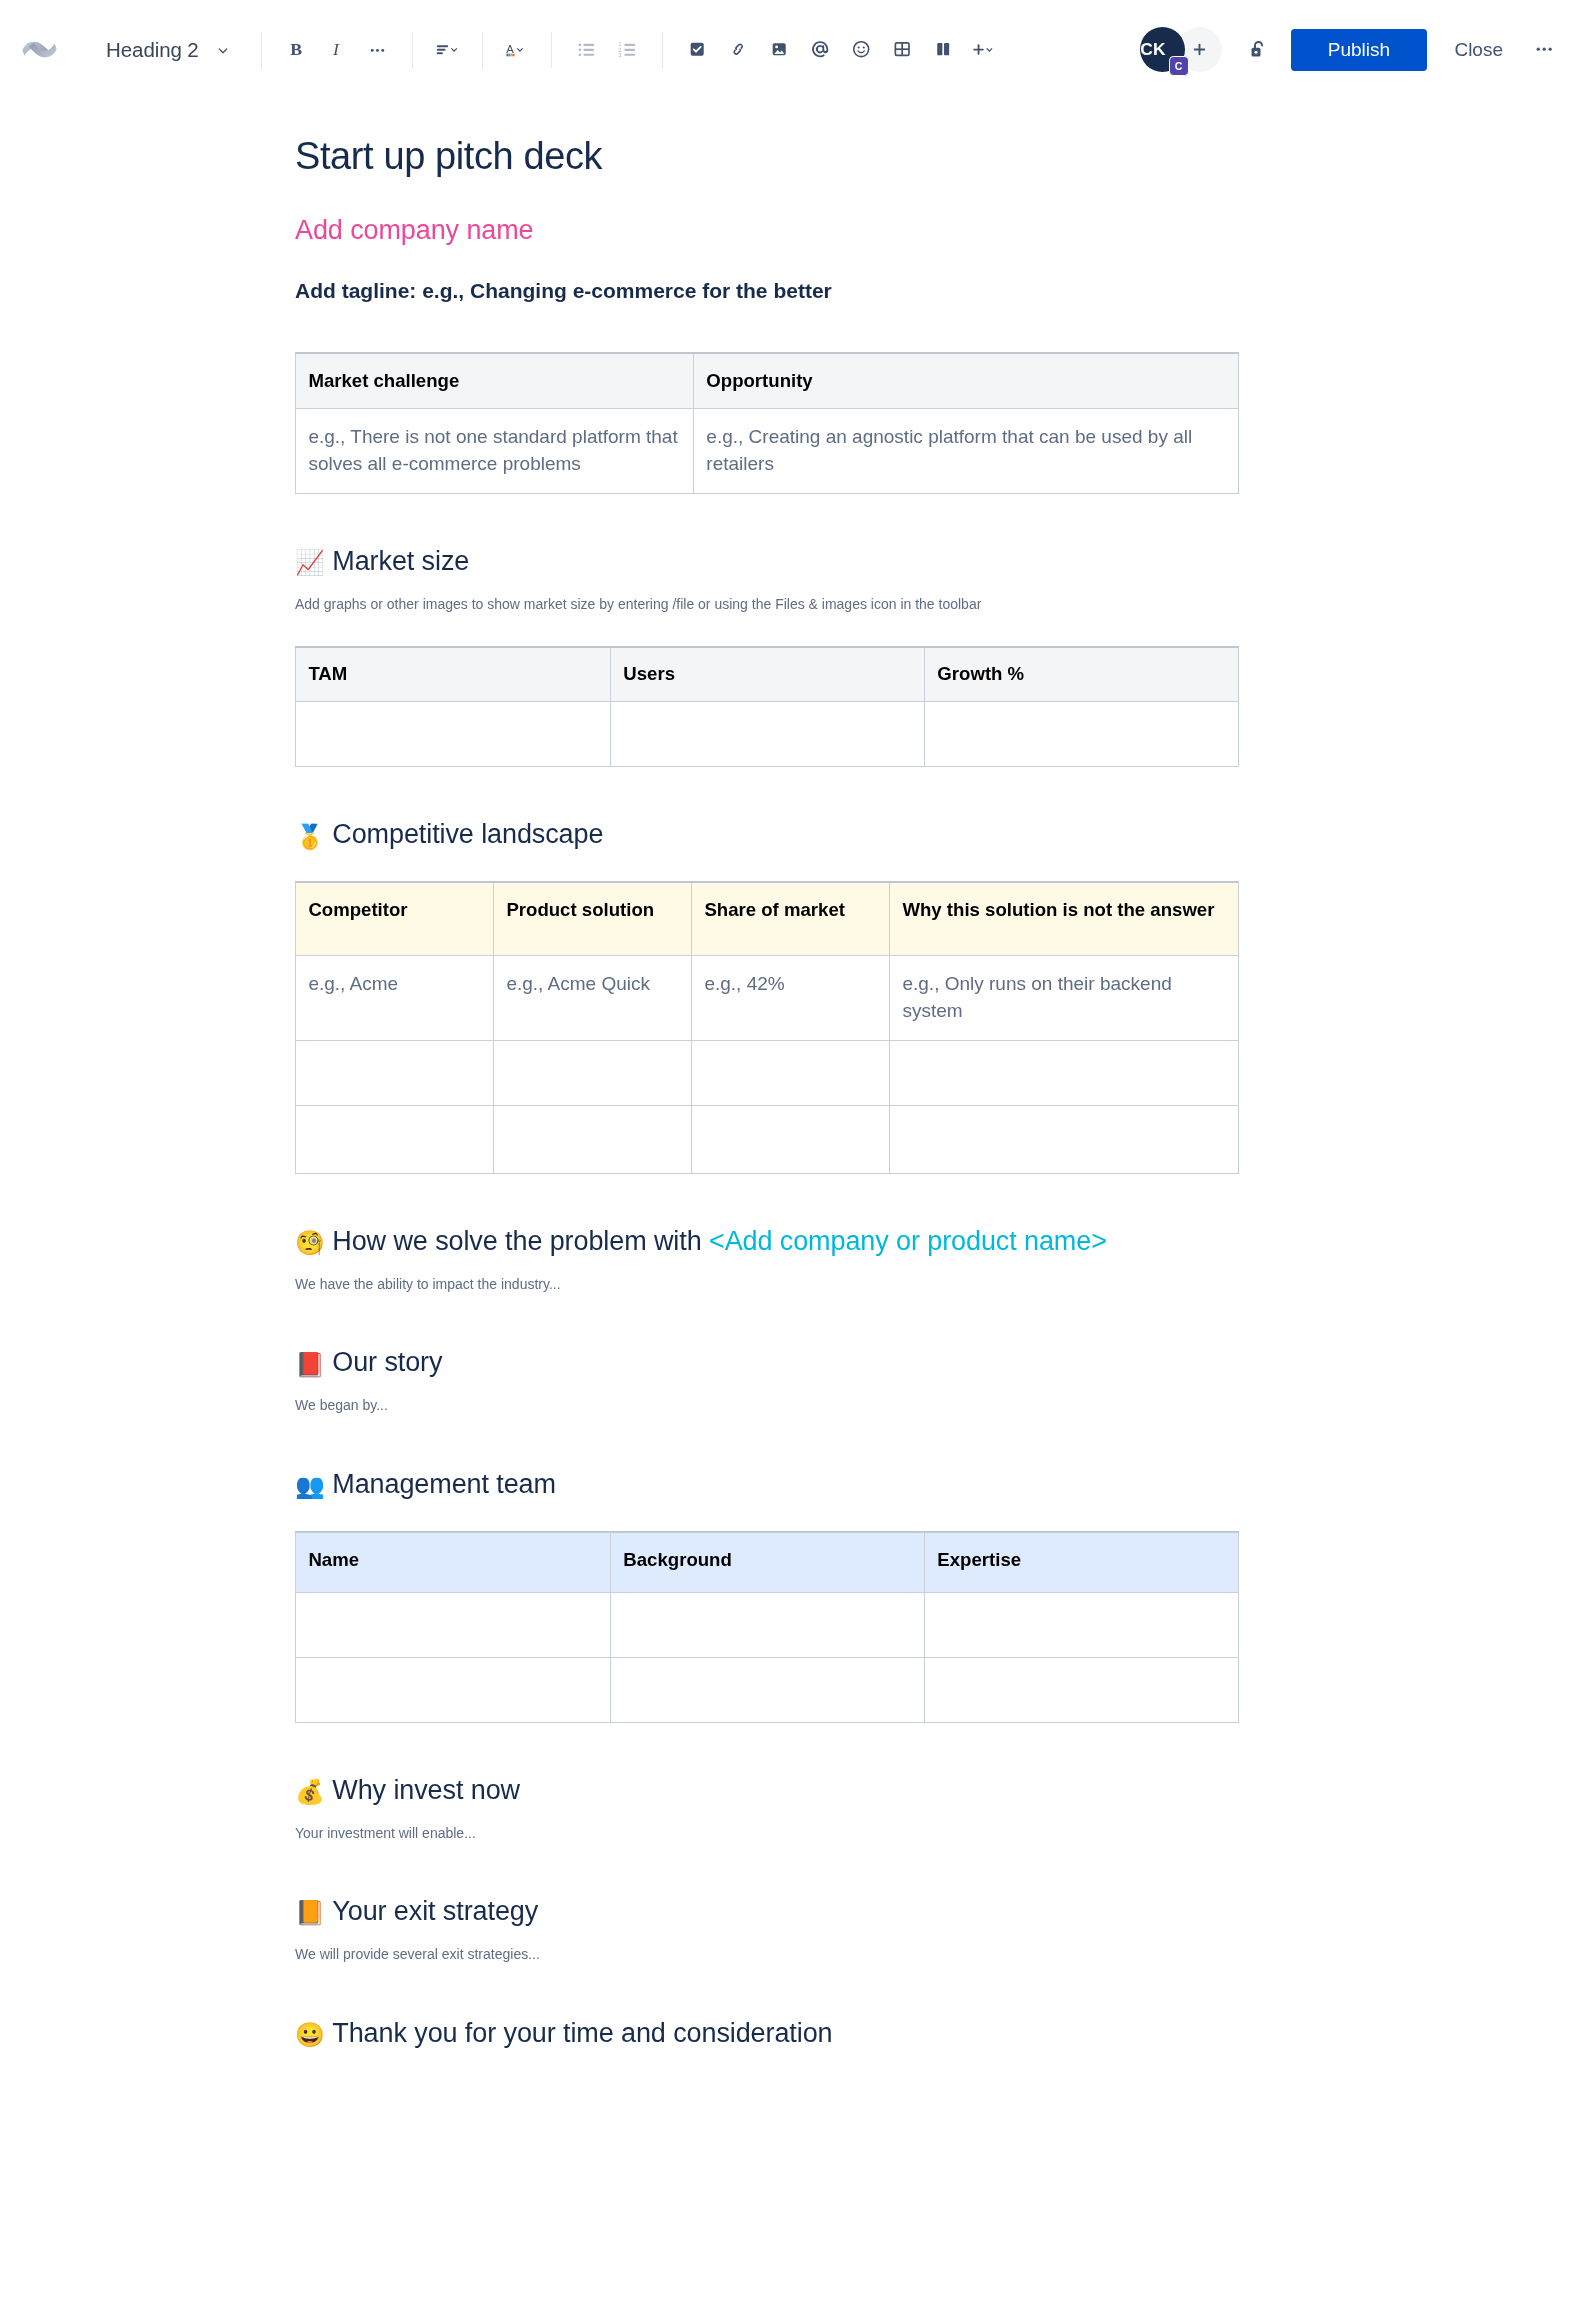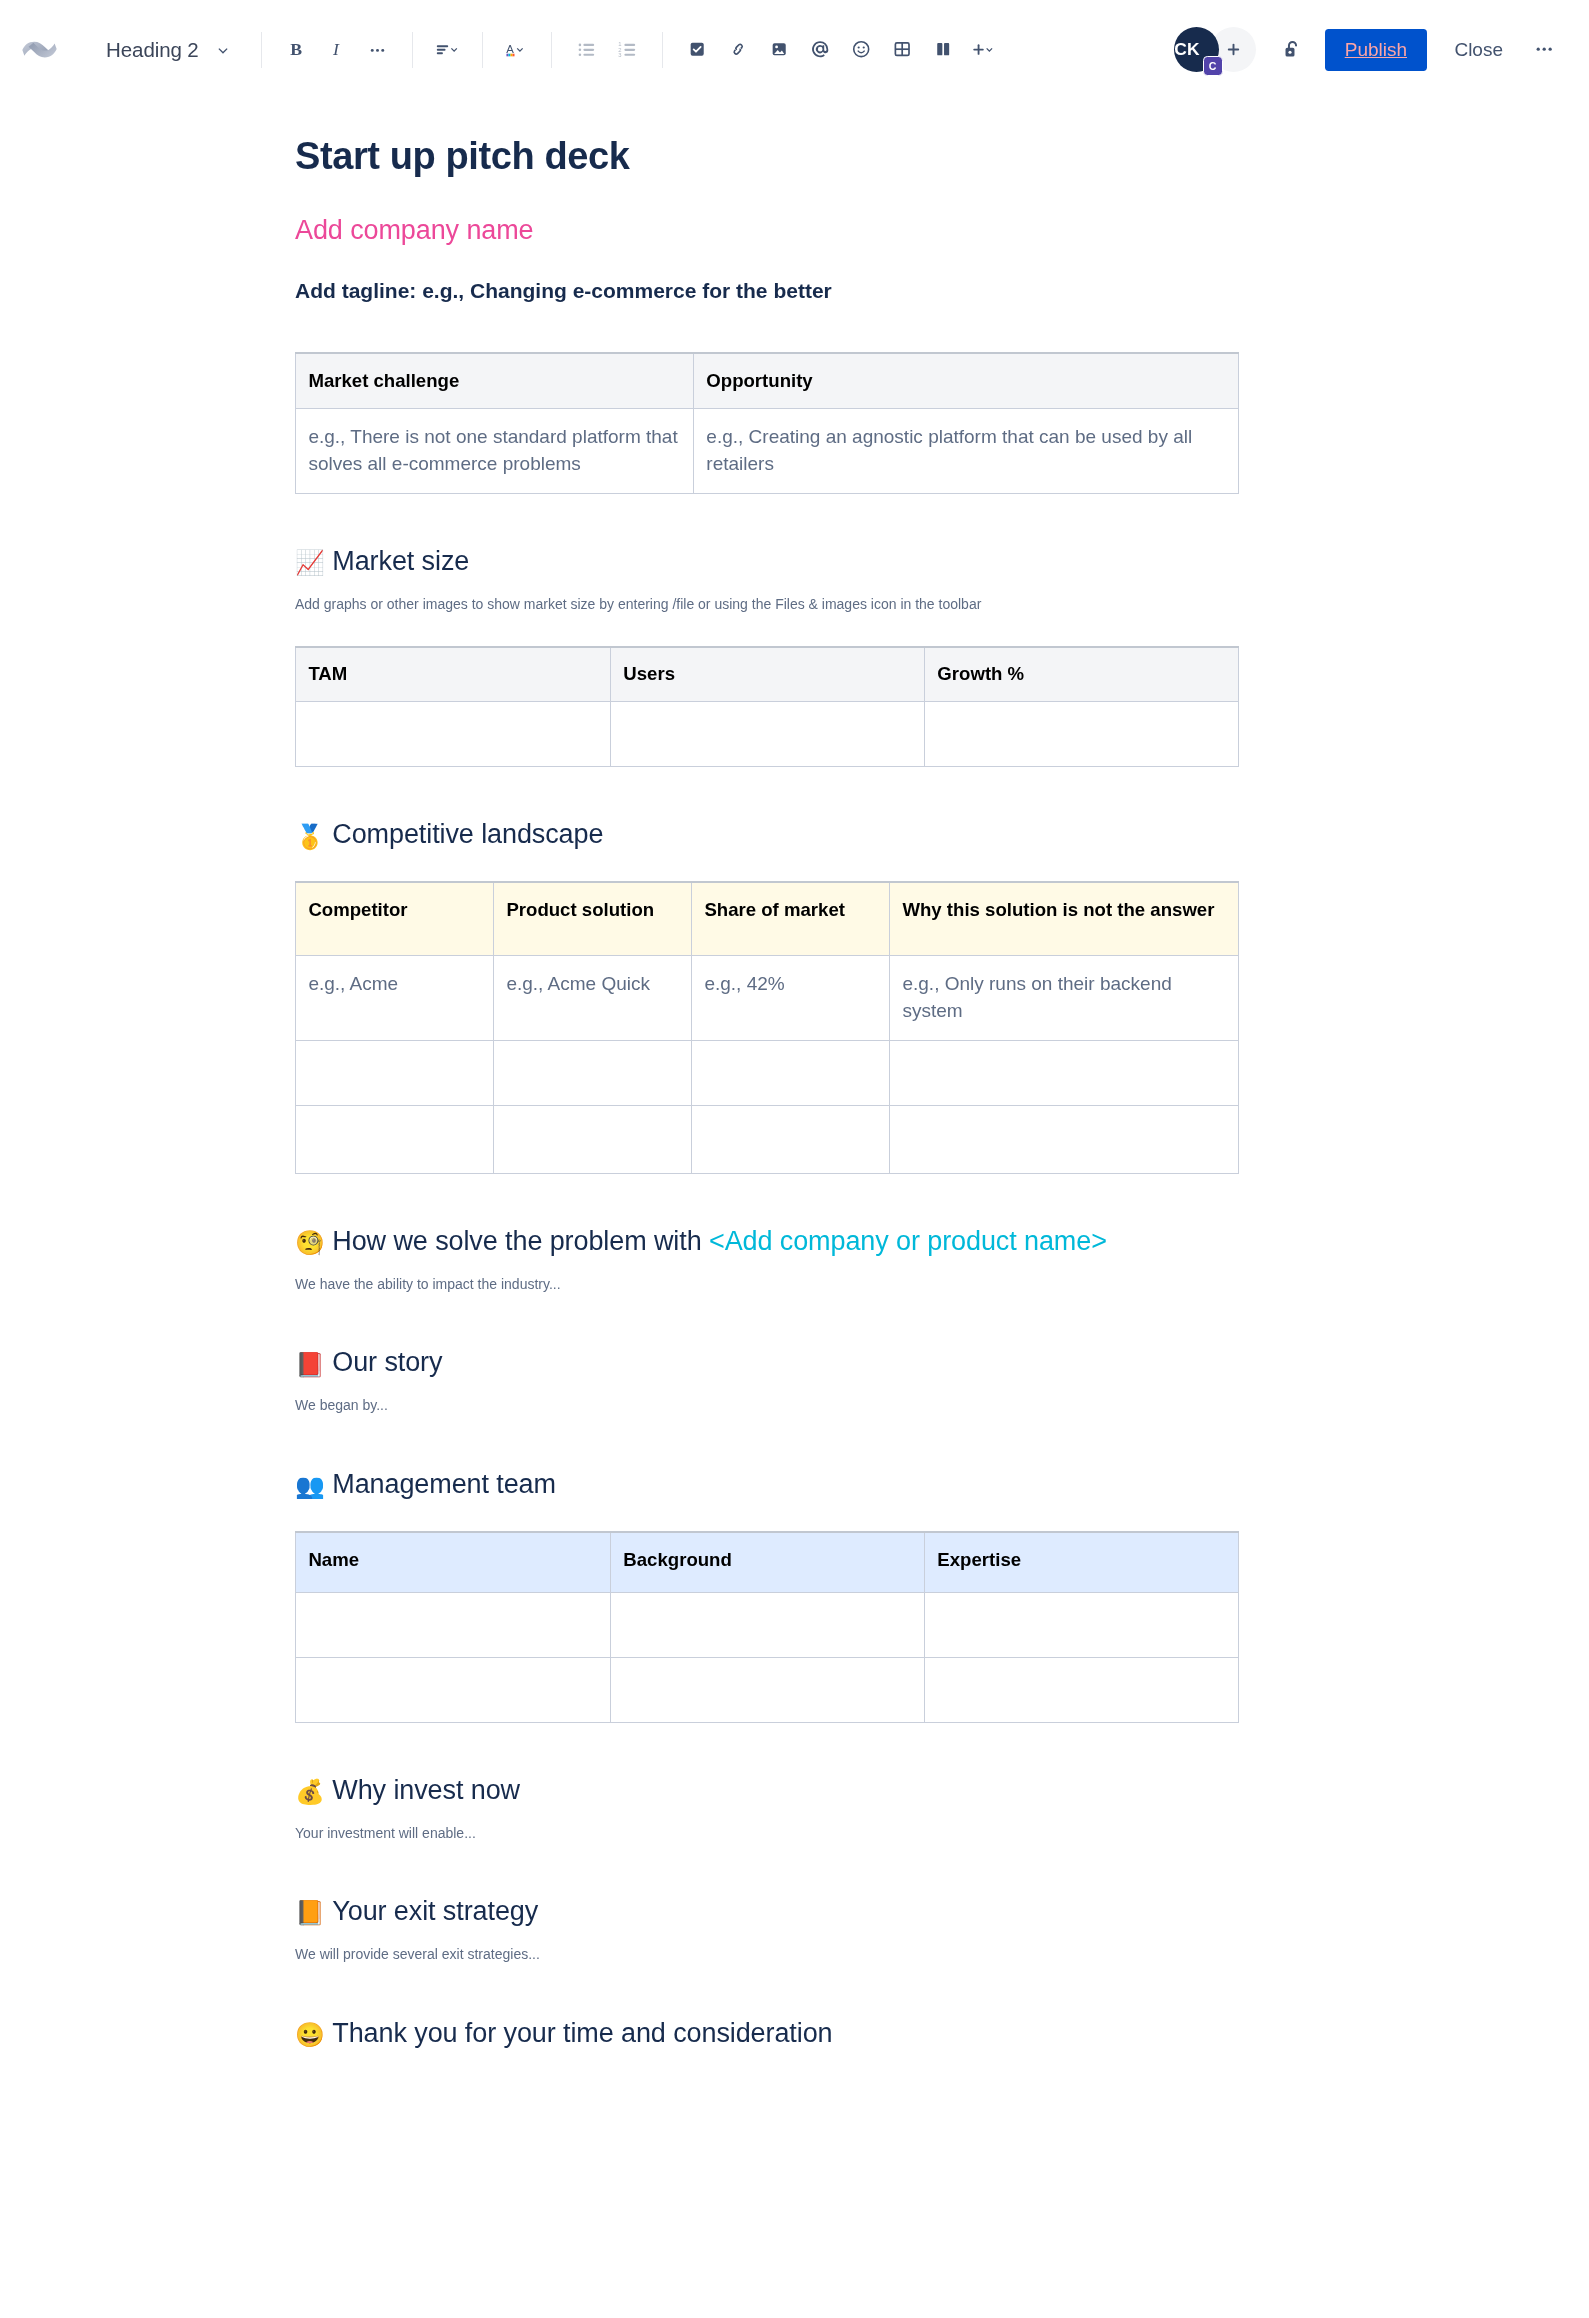--- a/index.html
+++ b/index.html
@@ -67,27 +67,26 @@
     font-size: 10.6px; display:flex; align-items:center; justify-content:center;
     z-index: 3; border: 1.2px solid #fff;
   }
   .avatar-add {
     width: 45px; height: 45px; border-radius: 50%;
     background: #f4f5f7; color: #42526e;
     display: flex; align-items: center; justify-content: center;
     margin-left: -8.7px; z-index: 1; cursor: pointer;
   }
   .publish-btn {
-    height: 42px; padding: 0 20px; border-radius: 3.7px;
-    background: #0052cc; color: #fca5a5;
+    height: 42px; padding: 0 37px; border-radius: 3.7px;
+    background: #0052cc; color: #ffffff;
     font-size: 19px; font-weight: 500;
     display: flex; align-items: center; justify-content: center;
     cursor: pointer; border: none; margin: 0 12.4px 0 11.2px;
     font-family: "Liberation Sans", sans-serif;
-    text-decoration: underline;
   }
   .close-btn {
     height: 42px; padding: 0 15px; border-radius: 3.7px;
     color: #42526e; font-size: 19px;
     display: flex; align-items: center; cursor: pointer;
   }
   .lock-btn { width: 42px; height: 42px; display:flex; align-items:center; justify-content:center; border-radius:3.7px; cursor:pointer; }
   .more-btn { width: 42px; height: 42px; display:flex; align-items:center; justify-content:center; border-radius:3.7px; cursor:pointer; margin-left: 5px;}
 
   
@@ -96,21 +95,21 @@
     margin: 0 auto;
     padding-top: 36px;
     padding-bottom: 99px;
     position: relative;
     left: -28px;
   }
 
   .doc-title {
     font-size: 38px;
     line-height: 1.15;
-    font-weight: 700;
+    font-weight: 400;
     color: #172b4d;
     letter-spacing: -0.4px;
     margin-bottom: 35px;
   }
   .subtitle-h2 {
     font-size: 27px;
     line-height: 1.2;
     font-weight: 500;
     color: #ec4899;
     letter-spacing: -0.1px;

